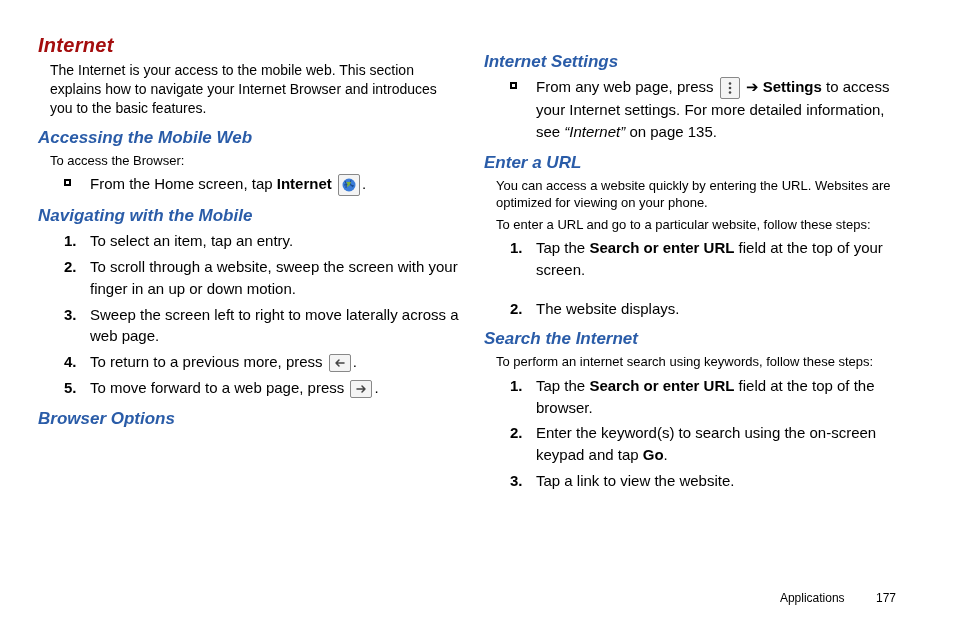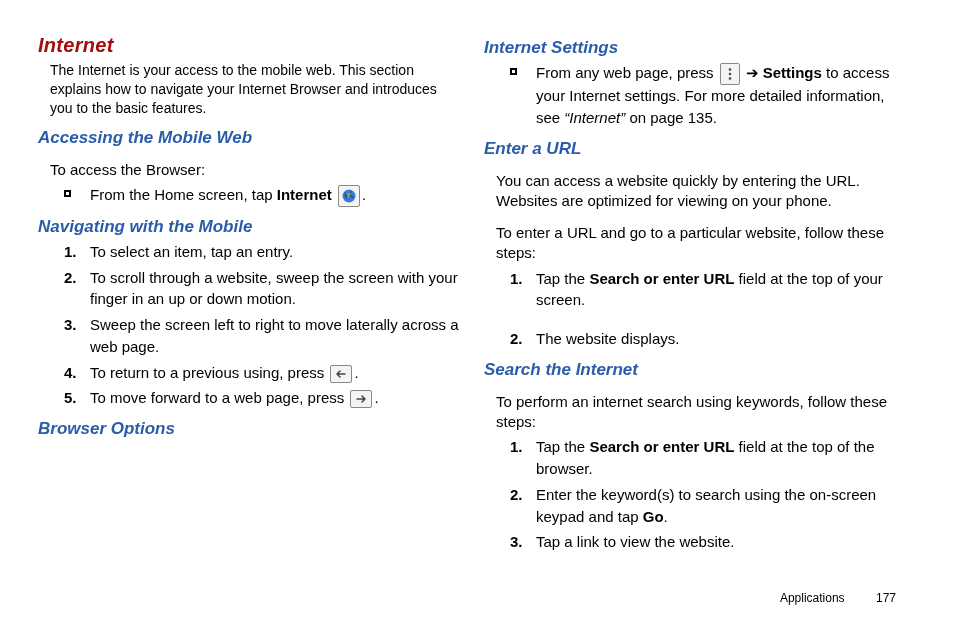--- a/index.html
+++ b/index.html
@@ -40,23 +40,23 @@
     font-style: italic;
     font-size: 17px;
     margin: 10px 0 3px 0;
   }
   .body {
     font-size: 14px;
     line-height: 1.35;
     margin: 4px 0 4px 12px;
   }
   .body-tight {
-    font-size: 15px;
+    font-size: 13px;
     line-height: 1.35;
-    margin: 12px 0 4px 12px;
+    margin: 4px 0 4px 12px;
   }
   ol.num {
     list-style: none;
     padding: 0;
     margin: 2px 0;
     counter-reset: item;
   }
   ol.num > li {
     counter-increment: item;
     position: relative;
@@ -140,42 +140,42 @@
         </svg>
       </span><span>.</span>
     </div>
 
     <div class="h2">Navigating with the Mobile</div>
     <ol class="num">
       <li>To select an item, tap an entry.</li>
       <li>To scroll through a website, sweep the screen with your finger in an up or down motion.</li>
       <li>Sweep the screen left to right to move laterally across a web page.</li>
       <li>
-        <span>To return to a previous using, press </span>
+        <span>To return to a previous more, press </span>
         <span class="icon-box">
           <svg width="16" height="12" viewBox="0 0 16 12">
             <path d="M12 6 L4 6 M4 6 L7 3 M4 6 L7 9" stroke="#444" stroke-width="1.5" fill="none" stroke-linecap="round"></path>
           </svg>
         </span><span>.</span>
       </li>
       <li>
         <span>To move forward to a web page, press </span>
         <span class="icon-box">
           <svg width="16" height="12" viewBox="0 0 16 12">
             <path d="M4 6 L12 6 M12 6 L9 3 M12 6 L9 9" stroke="#444" stroke-width="1.5" fill="none" stroke-linecap="round"></path>
           </svg>
         </span><span>.</span>
       </li>
     </ol>
 
     <div class="h2">Browser Options</div>
   </div>
 
   <div class="col">
-    <div class="h2" style="margin-top:4px">Internet Settings</div>
+    <div class="h2" style="margin-top:18px">Internet Settings</div>
     <div class="bullet">
       <span>From any web page, press </span>
       <span class="icon-box">
         <svg width="14" height="16" viewBox="0 0 14 16">
           <circle cx="7" cy="3.5" r="1.3" fill="#444"></circle>
           <circle cx="7" cy="8" r="1.3" fill="#444"></circle>
           <circle cx="7" cy="12.5" r="1.3" fill="#444"></circle>
         </svg>
       </span><span> ➔ </span><b>Settings</b><span> to access your Internet settings. For more detailed information, see </span><span class="ital">“Internet”</span><span> on page 135.</span>
     </div>

